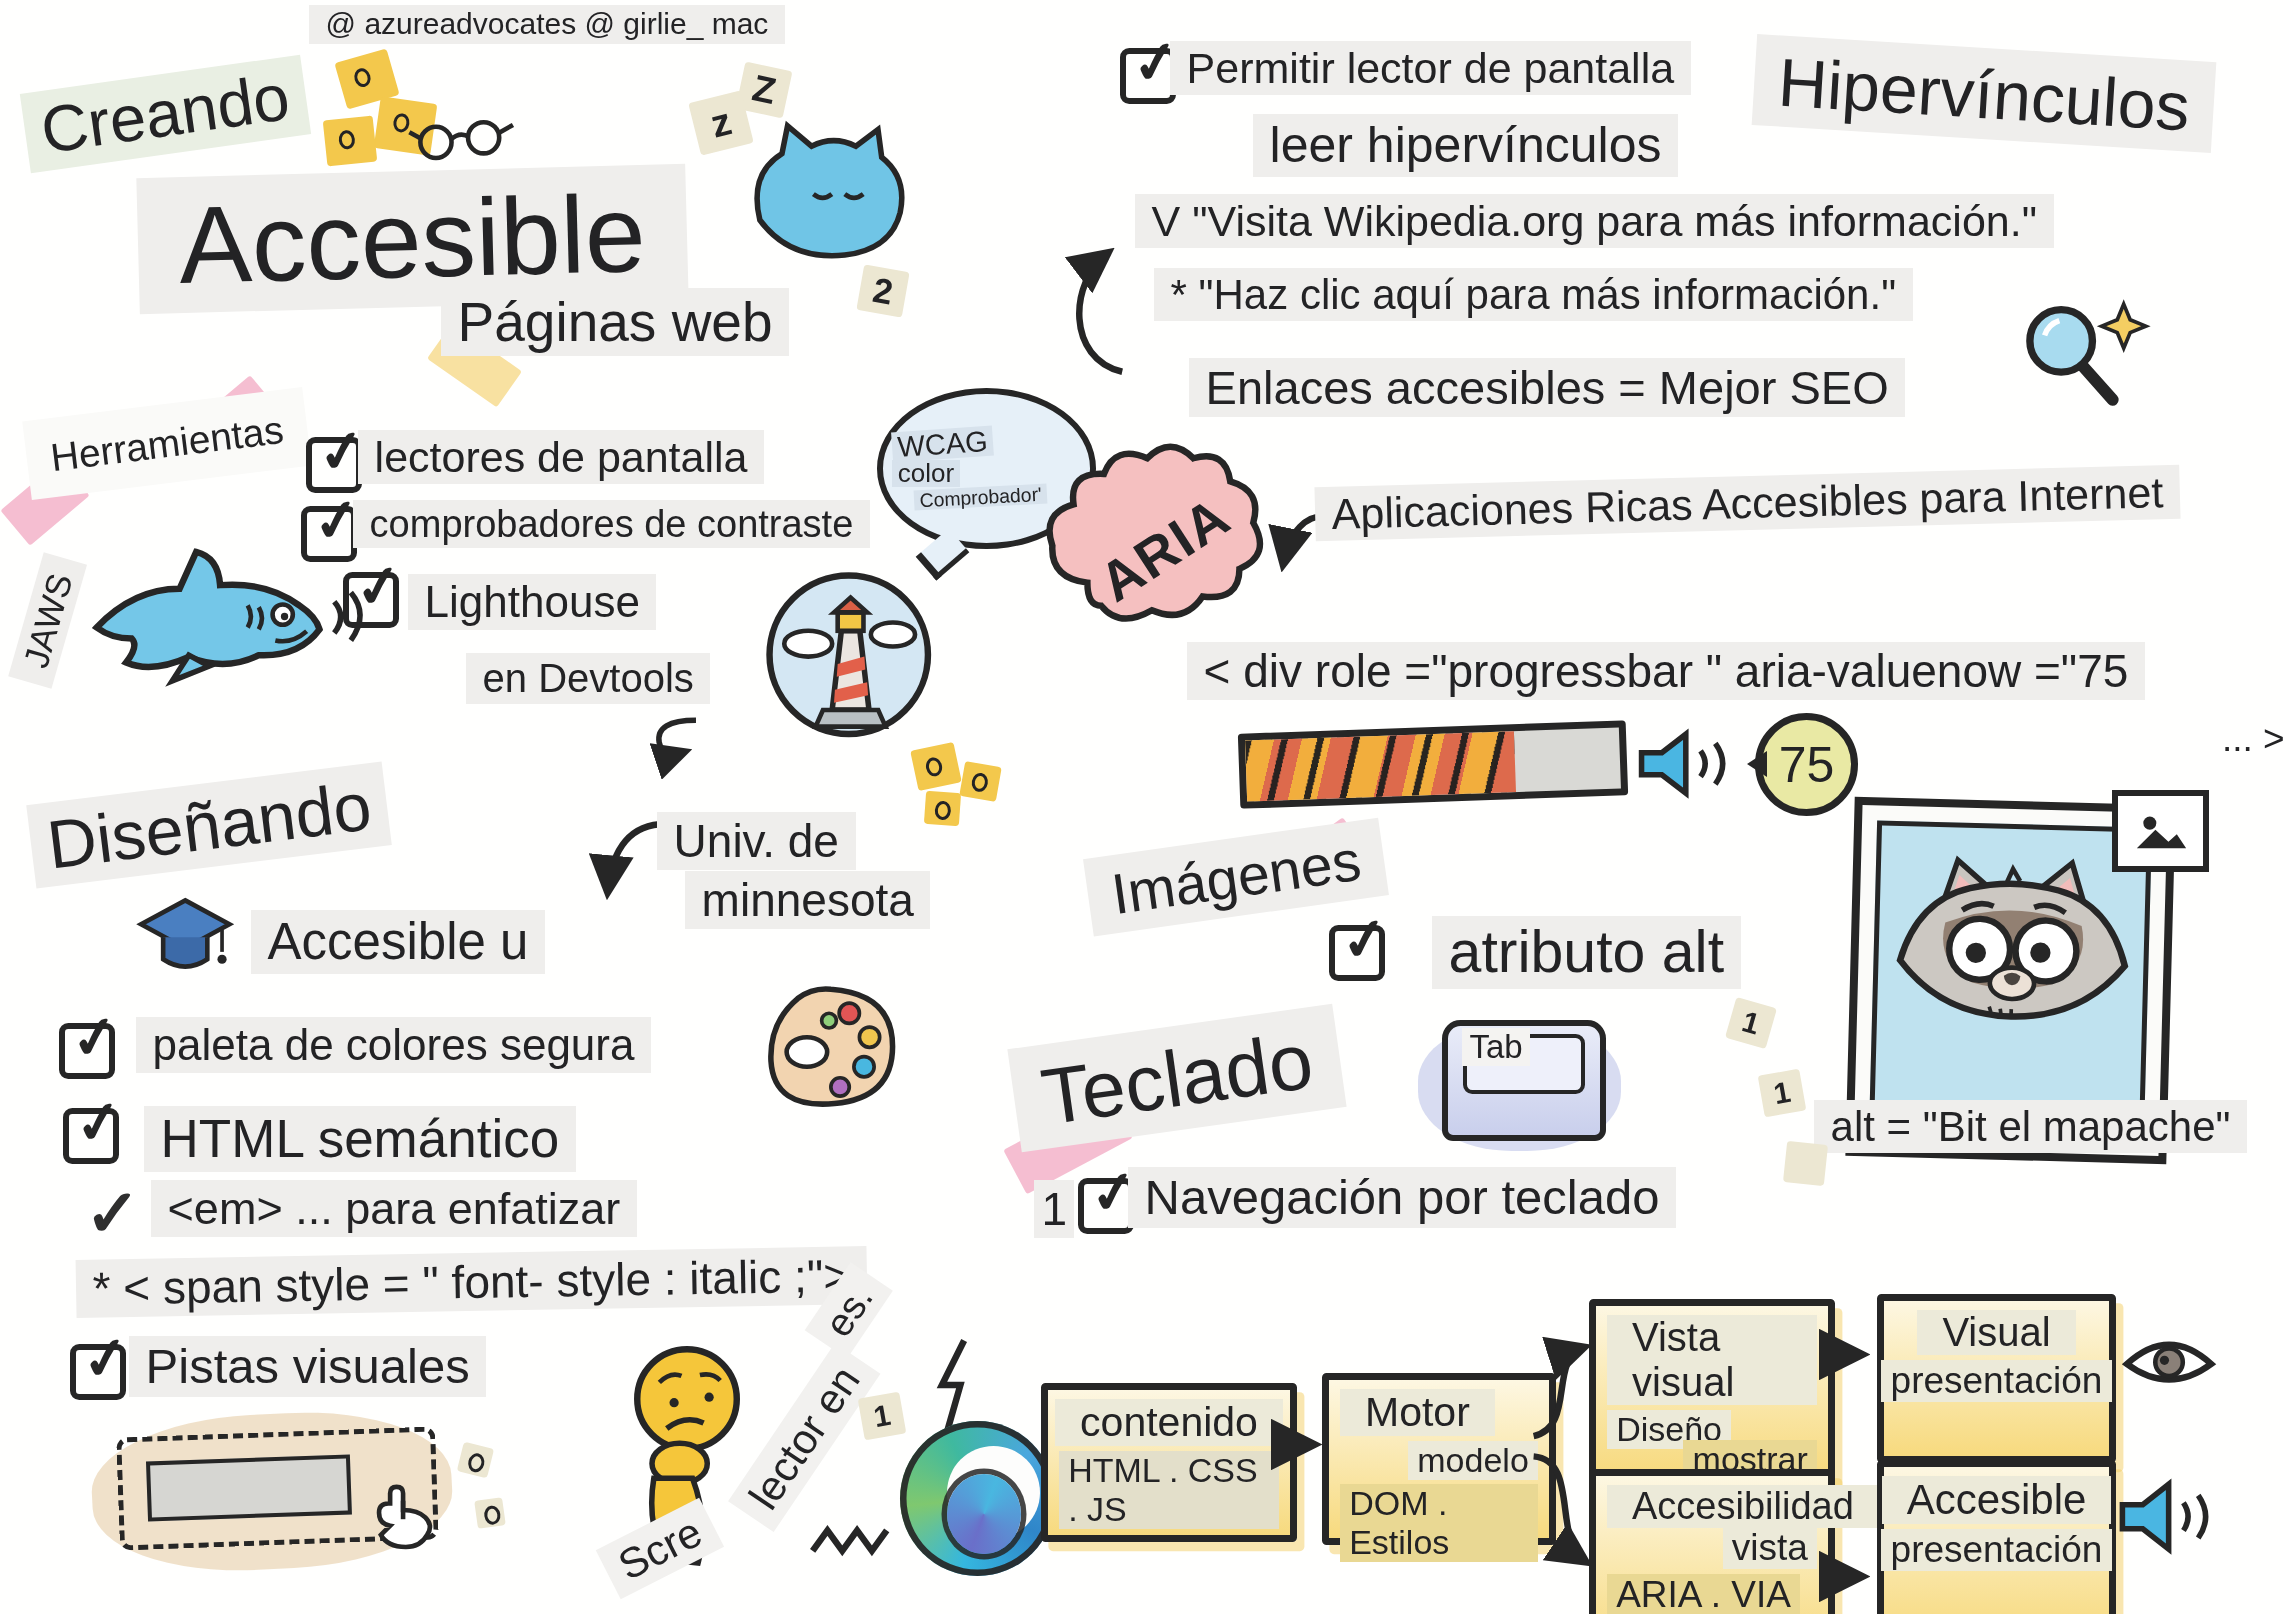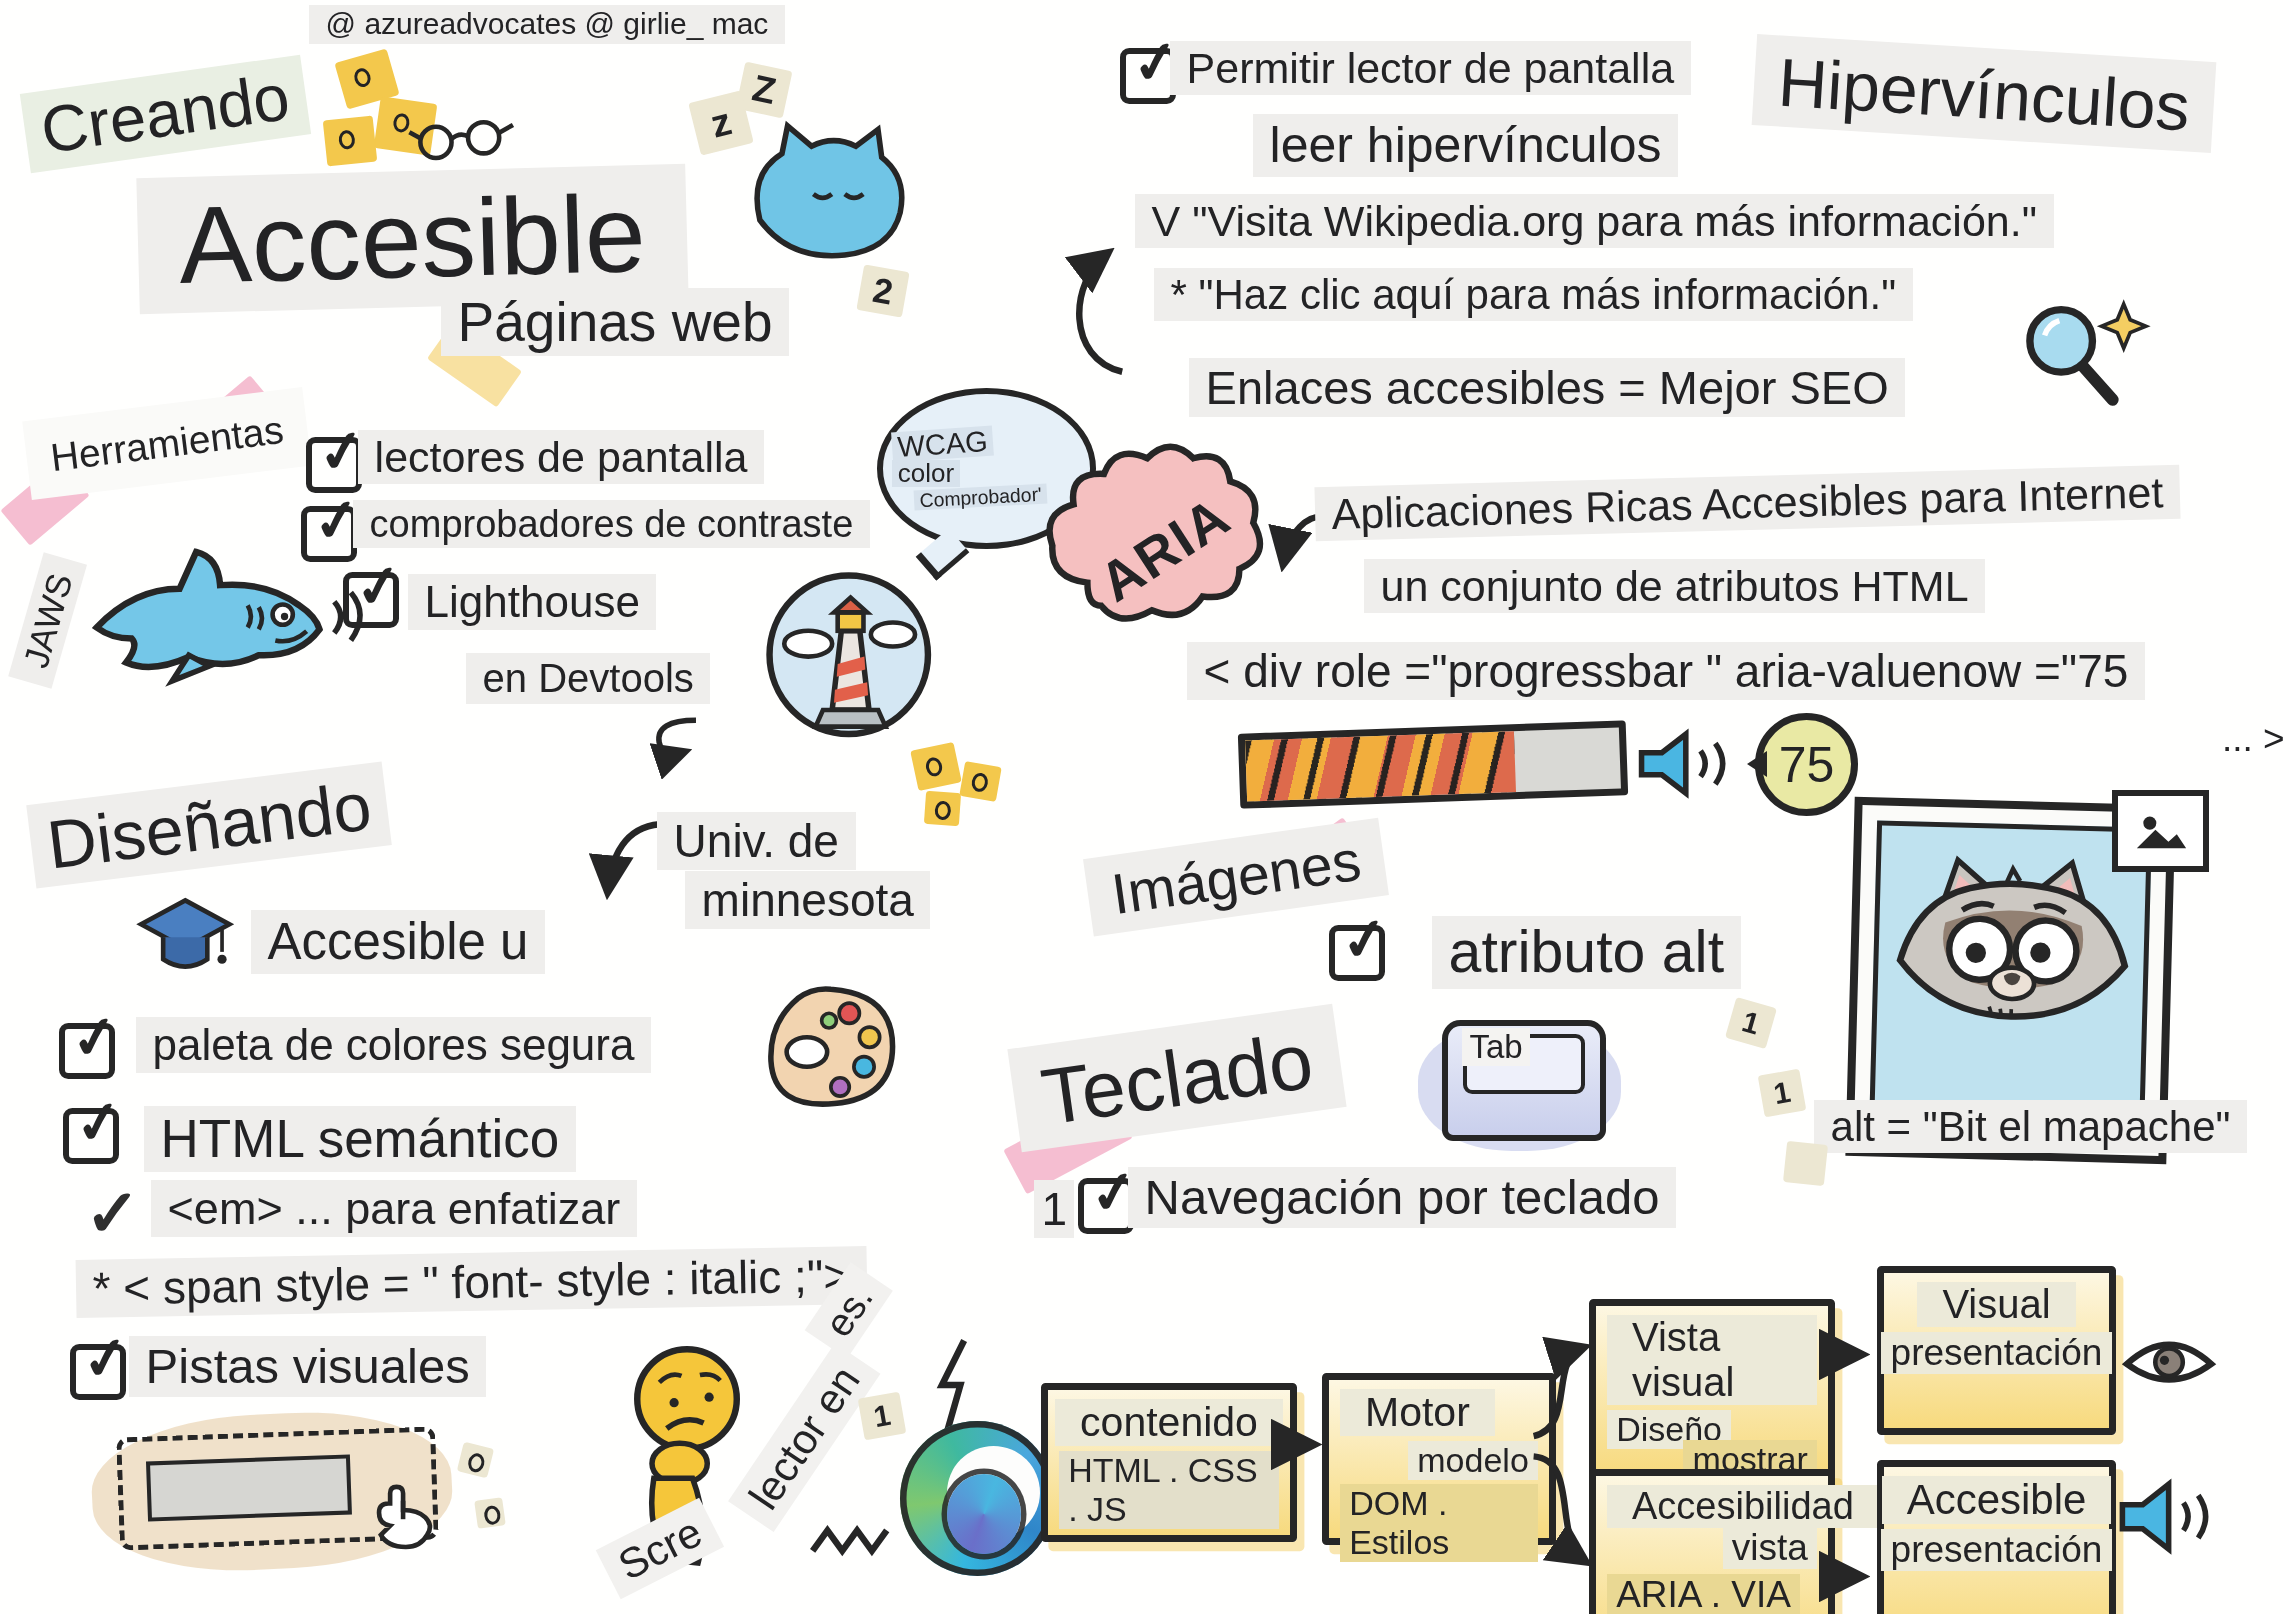--- a/index.html
+++ b/index.html
@@ -169,21 +169,20 @@
 
   
   <svg class="abs" style="left:1032px;top:426px" width="249" height="235" viewBox="0 0 270 255">
     <path d="M60,170 Q20,165 22,130 Q10,95 45,85 Q40,50 78,52 Q90,20 125,35 Q150,10 175,35 Q210,25 215,60 Q250,70 240,105 Q260,140 225,155 Q225,190 185,185 Q165,215 130,200 Q95,220 75,195 Q60,195 60,170 z" fill="#f5c0c0" stroke="#262626" stroke-width="7"></path>
   </svg>
   <div class="aria-word" style="left:1094px;top:517px">ARIA</div>
   <svg class="abs" style="left:1272px;top:503px" width="74" height="78" viewBox="0 0 80 85">
     <path d="M72,16 C34,6 18,36 12,66" stroke="#262626" stroke-width="7" fill="none" marker-end="url(#ah)"></path>
   </svg>
   <div class="lbl" style="left:1315px;top:476px;font-size:43px;transform:rotate(-1.5deg)">Aplicaciones Ricas Accesibles para Internet</div>
-  <div class="lbl" style="left:1364px;top:559px;font-size:43px">un conjunto de atributos HTML</div>
   <div class="lbl" style="left:1187px;top:642px;font-size:46px">&lt; div role ="progressbar " aria-valuenow ="75</div>
   <div class="abs" style="left:2222px;top:718px;font-size:37px">... &gt;</div>
   <div class="pbar" style="left:1239px;top:727px">
       <div class="pfill"></div>
     </div>
   <svg class="abs" style="left:1634px;top:725px" width="111" height="83" viewBox="0 0 120 90">
     <path d="M8,30 L30,30 L56,10 L56,74 L30,54 L8,54 z" fill="#4ab6e2" stroke="#262626" stroke-width="6"></path>
     <path d="M72,28 q10,14 0,28 M88,20 q16,22 0,44" stroke="#262626" stroke-width="6" fill="none"></path>
   </svg>
   <div class="balloon" style="left:1755px;top:713px">
@@ -331,21 +330,21 @@
     <path d="M6,150 C56,154 26,240 62,264" stroke="#262626" stroke-width="7" fill="none" marker-end="url(#ah)"></path>
   </svg>
   <div class="fbox" style="left:1589px;top:1299px;width:210px;height:150px">
     <span class="t" style="font-size:40px">Vista visual</span>
     <span class="m">Diseño</span>
     <span class="s" style="align-self:flex-end;margin-top:-13px">mostrar</span>
   </div>
   <svg class="abs" style="left:1823px;top:1336px" width="51" height="37" viewBox="0 0 55 40">
     <path d="M4,20 L40,20" stroke="#262626" stroke-width="8" fill="none" marker-end="url(#ah)"></path>
   </svg>
-  <div class="fbox" style="left:1877px;top:1266px;width:203px;height:137px;align-items:center">
+  <div class="fbox" style="left:1877px;top:1294px;width:203px;height:137px;align-items:center">
     <span class="t" style="font-size:40px">Visual</span>
     <span class="m" style="font-size:37px">presentación</span>
   </div>
   <div class="fbox" style="left:1589px;top:1469px;width:210px;height:159px">
     <span class="t" style="font-size:38px">Accesibilidad</span>
     <span class="m" style="align-self:flex-end;margin-top:-5.5px;font-size:37px">vista</span>
     <span class="s" style="font-size:37px">ARIA . VIA</span>
   </div>
   <svg class="abs" style="left:1823px;top:1558px" width="51" height="37" viewBox="0 0 55 40">
     <path d="M4,20 L40,20" stroke="#262626" stroke-width="8" fill="none" marker-end="url(#ah)"></path>

